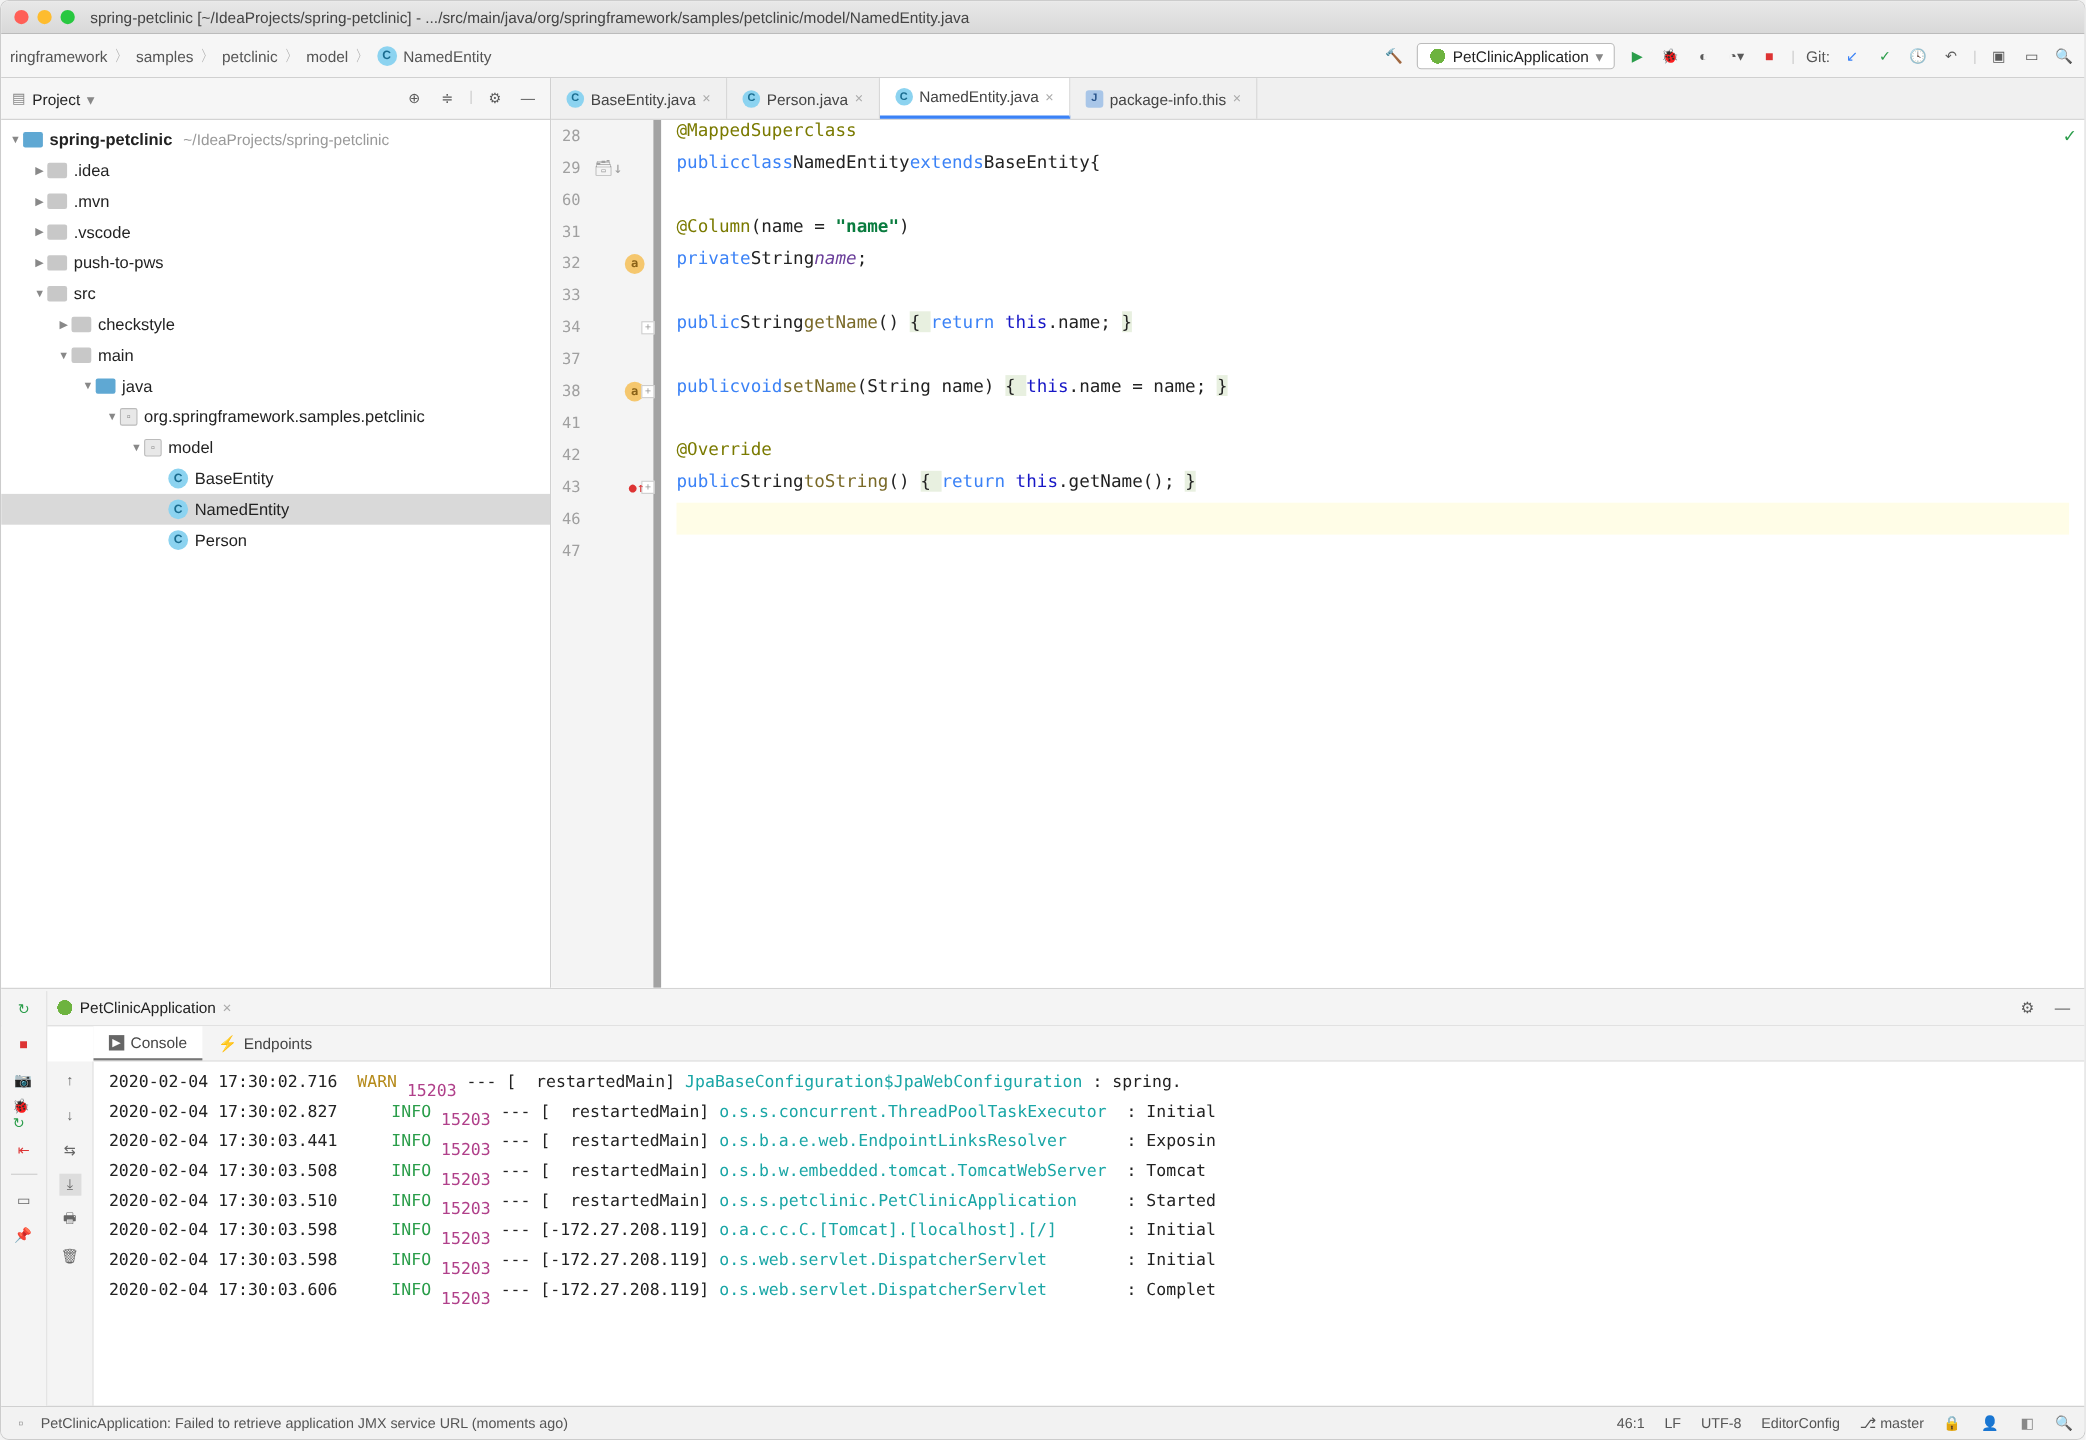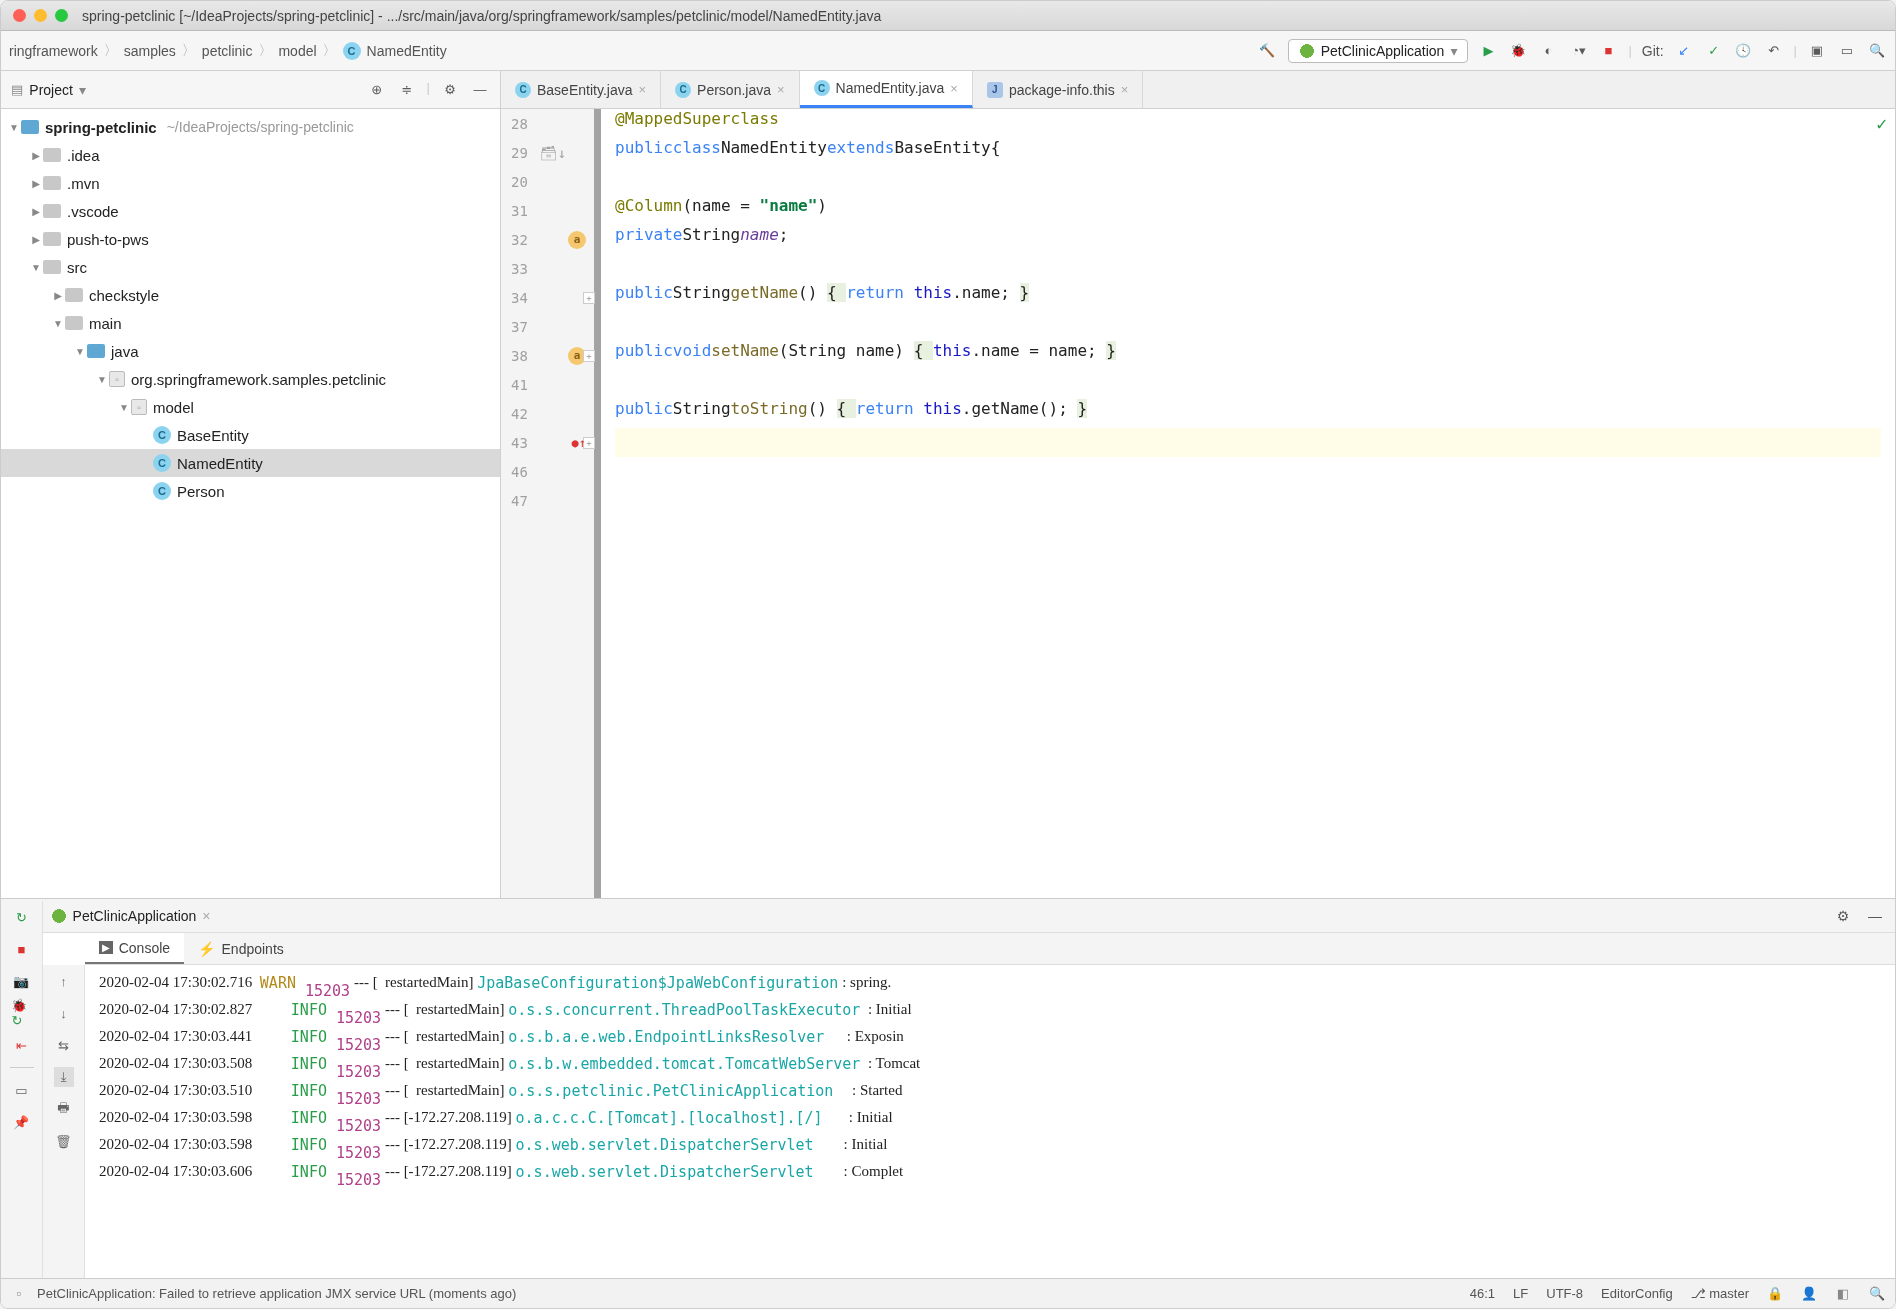--- a/index.html
+++ b/index.html
@@ -83,21 +83,21 @@
 .run-body { flex:1; display:flex; min-height:0; }
 .run-side { width:42px; background:#f4f4f4; border-right:1px solid #e0e0e0; display:flex; flex-direction:column; align-items:center; padding-top:6px; gap:12px; position:relative; margin-top:-32px;}
 .run-side-icon { width:20px; height:20px; color:#666; cursor:pointer; display:flex; align-items:center; justify-content:center; }
 .run-side2 { width:42px; background:#f4f4f4; border-right:1px solid #e0e0e0; display:flex; flex-direction:column; align-items:center; padding-top:6px; gap:12px; }
 .console { flex:1; overflow:auto; font-family: Menlo, Consolas, monospace; font-size:15px; padding:4px 0 4px 14px; }
 .log-line { white-space:pre; height:27px; display:flex; align-items:center; }
 .lv-warn { color:#b58a1a; }
 .lv-info { color:#2a9d4a;margin-left:31px; }
 .lv-pid { color:#b0408a;margin-top:16px; }
 .lv-class { color:#1aa6a6; }
-.lv-txt { color:#222;font-family:Liberation Serif, serif; }
+.lv-txt { color:#222; }
 
 
 .statusbar { height:30px; background:#f2f2f2; border-top:1px solid #ccc; display:flex; align-items:center; padding:0 10px; font-size:13px; color:#555; }
 .statusbar .right { margin-left:auto; display:flex; gap:18px; align-items:center; }
 .sb-icon { width:16px; height:16px; display:inline-flex; align-items:center; justify-content:center; color:#888;}
 </style>
 </head>
 <body>
 
 <div class="window">
@@ -271,21 +271,21 @@
         <span class="check">✓</span>
         <div class="gutter" id="gutter">
             <div class="gutter-line">
               <span>28</span>
             </div>
             <div class="gutter-line">
               <span>29</span>
               <span class="gutter-db">🗃↓</span>
             </div>
             <div class="gutter-line">
-              <span>20</span>
+              <span>60</span>
             </div>
             <div class="gutter-line">
               <span>31</span>
             </div>
             <div class="gutter-line">
               <span>32</span>
               <span class="gutter-mark">a</span>
             </div>
             <div class="gutter-line">
               <span>33</span>
@@ -324,20 +324,21 @@
           <div class="code-line"><span class="k-anno">@MappedSuperclass</span></div>
           <div class="code-line"><span class="k-kw">public</span> <span class="k-kw">class</span> <span>NamedEntity</span> <span class="k-kw">extends</span> <span>BaseEntity</span> <span>{</span></div>
           <div class="code-line"></div>
           <div class="code-line">    <span class="k-anno">@Column</span><span>(name = </span><span class="k-str">"name"</span><span>)</span></div>
           <div class="code-line">    <span class="k-kw">private</span> <span>String</span> <span class="k-name">name</span><span>;</span></div>
           <div class="code-line"></div>
           <div class="code-line">    <span class="k-kw">public</span> <span>String</span> <span class="k-method">getName</span><span>() </span><span class="hl">{ </span><span class="k-kw">return </span><span class="k-this">this</span><span>.name; </span><span class="hl">}</span></div>
           <div class="code-line"></div>
           <div class="code-line">    <span class="k-kw">public</span> <span class="k-kw">void</span> <span class="k-method">setName</span><span>(String name) </span><span class="hl">{ </span><span class="k-this">this</span><span>.name = name; </span><span class="hl">}</span></div>
           <div class="code-line"></div>
+          <div class="code-line">    <span class="k-anno">@Override</span></div>
           <div class="code-line">    <span class="k-kw">public</span> <span>String</span> <span class="k-method">toString</span><span>() </span><span class="hl">{ </span><span class="k-kw">return </span><span class="k-this">this</span><span>.getName(); </span><span class="hl">}</span></div>
           <div class="code-line cursor-line"></div>
           <div class="code-line"></div>
         </div>
       </div>
     </div>
   </div>
 
   <div class="run-panel">
     <div class="run-header">

